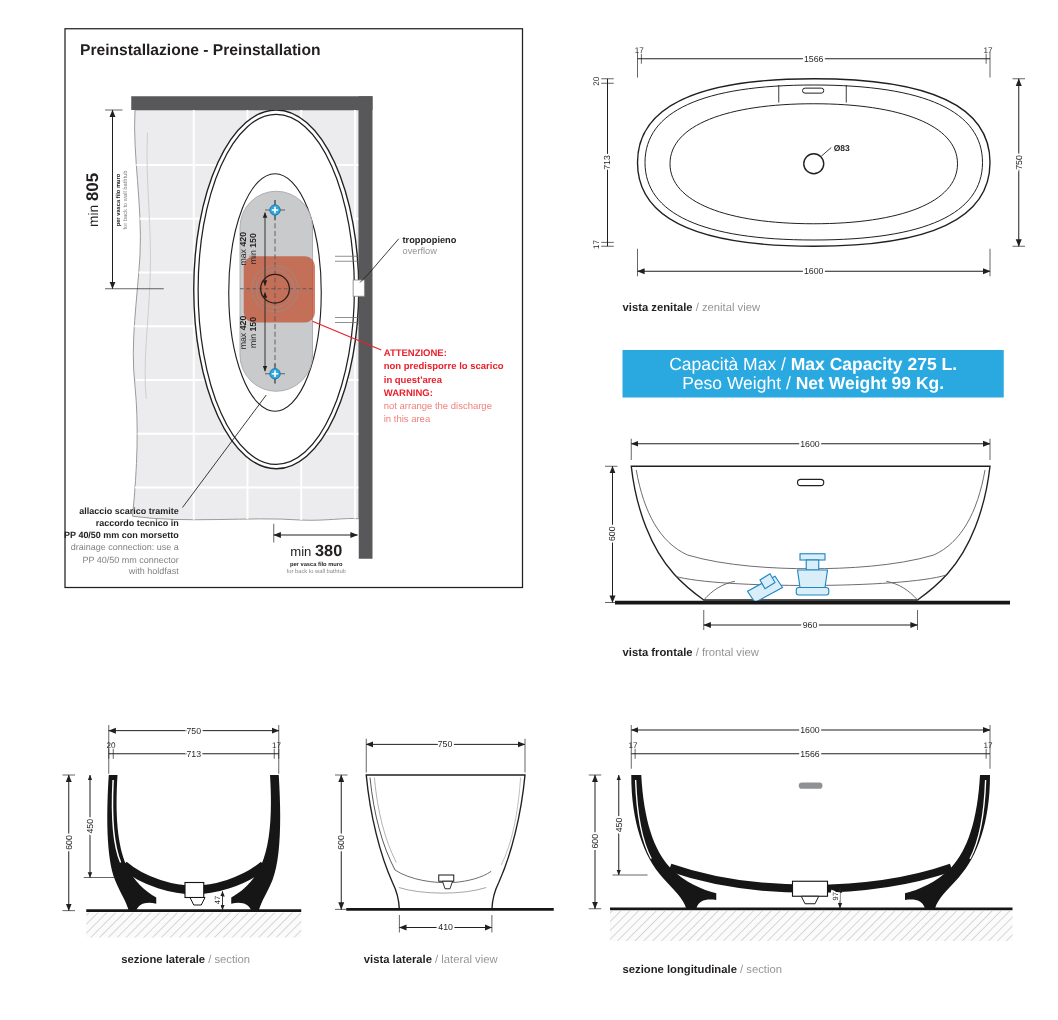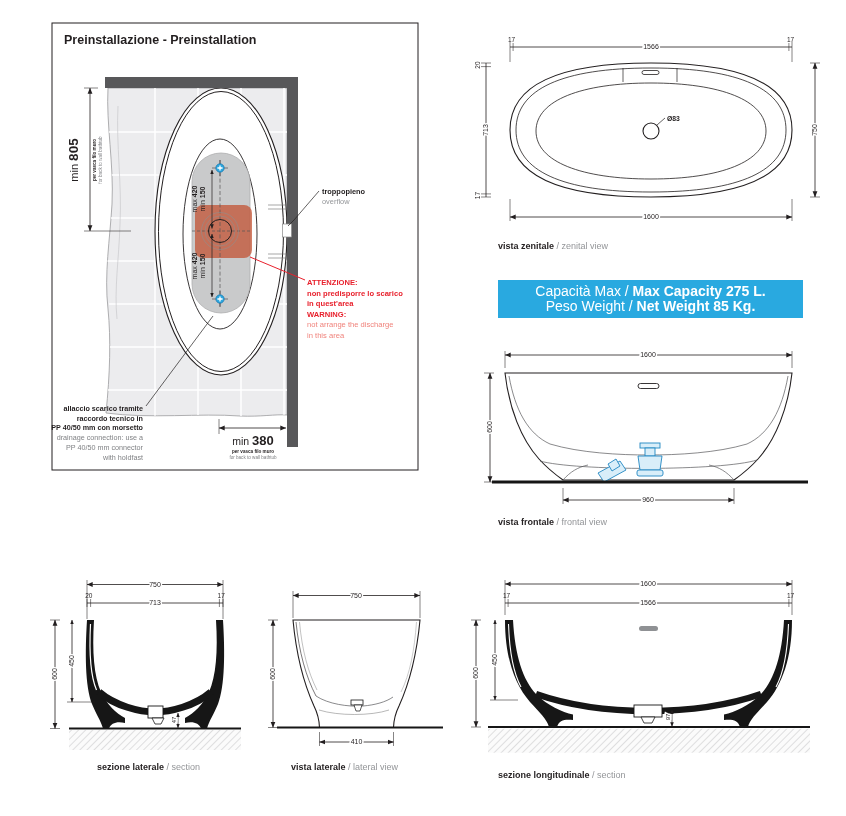--- a/index.html
+++ b/index.html
@@ -218,21 +218,21 @@
         <line x1="324" y1="181" x2="324" y2="203" class="xt"></line>
     <line x1="42" y1="199" x2="324" y2="199" class="dl" marker-start="url(#arw)" marker-end="url(#arw)"></line>
     <text class="t ko" x="183" y="201.4" text-anchor="middle" font-size="7">1600</text>
   </g>
 
   <text class="t cap" x="30" y="231"><tspan class="b">vista zenitale</tspan><tspan class="gy"> / zenital view</tspan></text>
 </svg>
 
 <div id="banner" style="background:#29a9e0">
   <div><span>Capacità Max / </span><strong>Max Capacity 275 L.</strong></div>
-  <div><span>Peso Weight / </span><strong>Net Weight 85 Kg.</strong></div>
+  <div><span>Peso Weight / </span><strong>Net Weight 99 Kg.</strong></div>
 </div>
 
 <svg style="left:468px;top:338px" width="375" height="195" viewBox="0 0 375 195">
   <g>
     <line x1="37" y1="30" x2="37" y2="13" class="xt"></line>
         <line x1="324" y1="30" x2="324" y2="13" class="xt"></line>
     <line x1="37" y1="17" x2="324" y2="17" class="dl" marker-start="url(#arw)" marker-end="url(#arw)"></line>
     <text class="t ko" x="180" y="19.4" text-anchor="middle" font-size="7">1600</text>
   </g>
 

